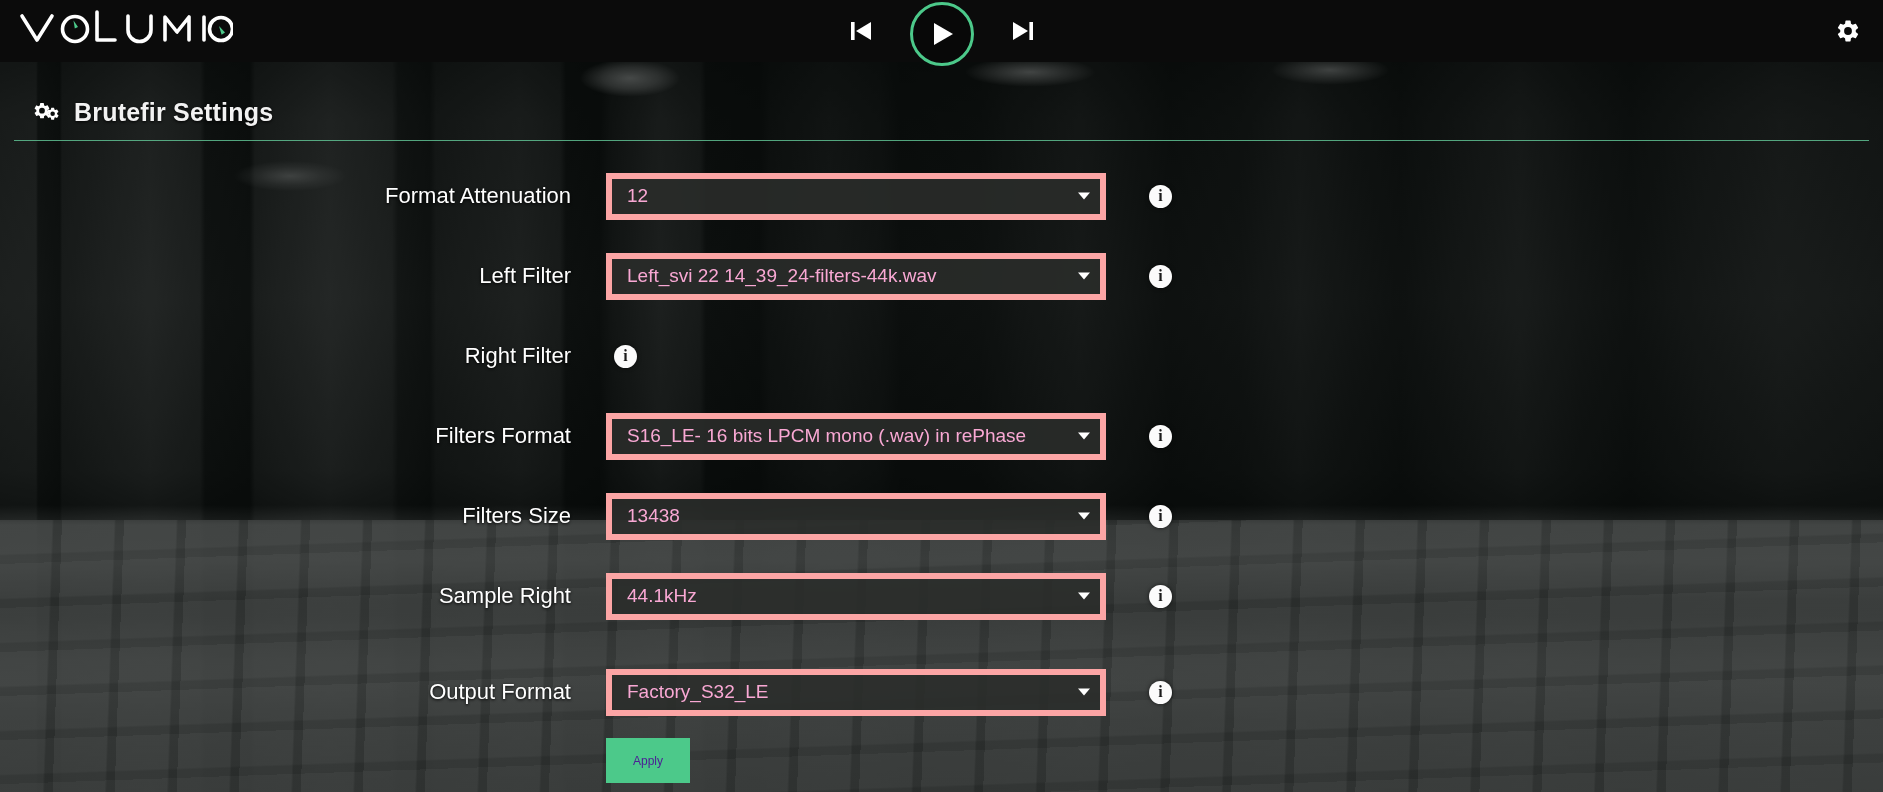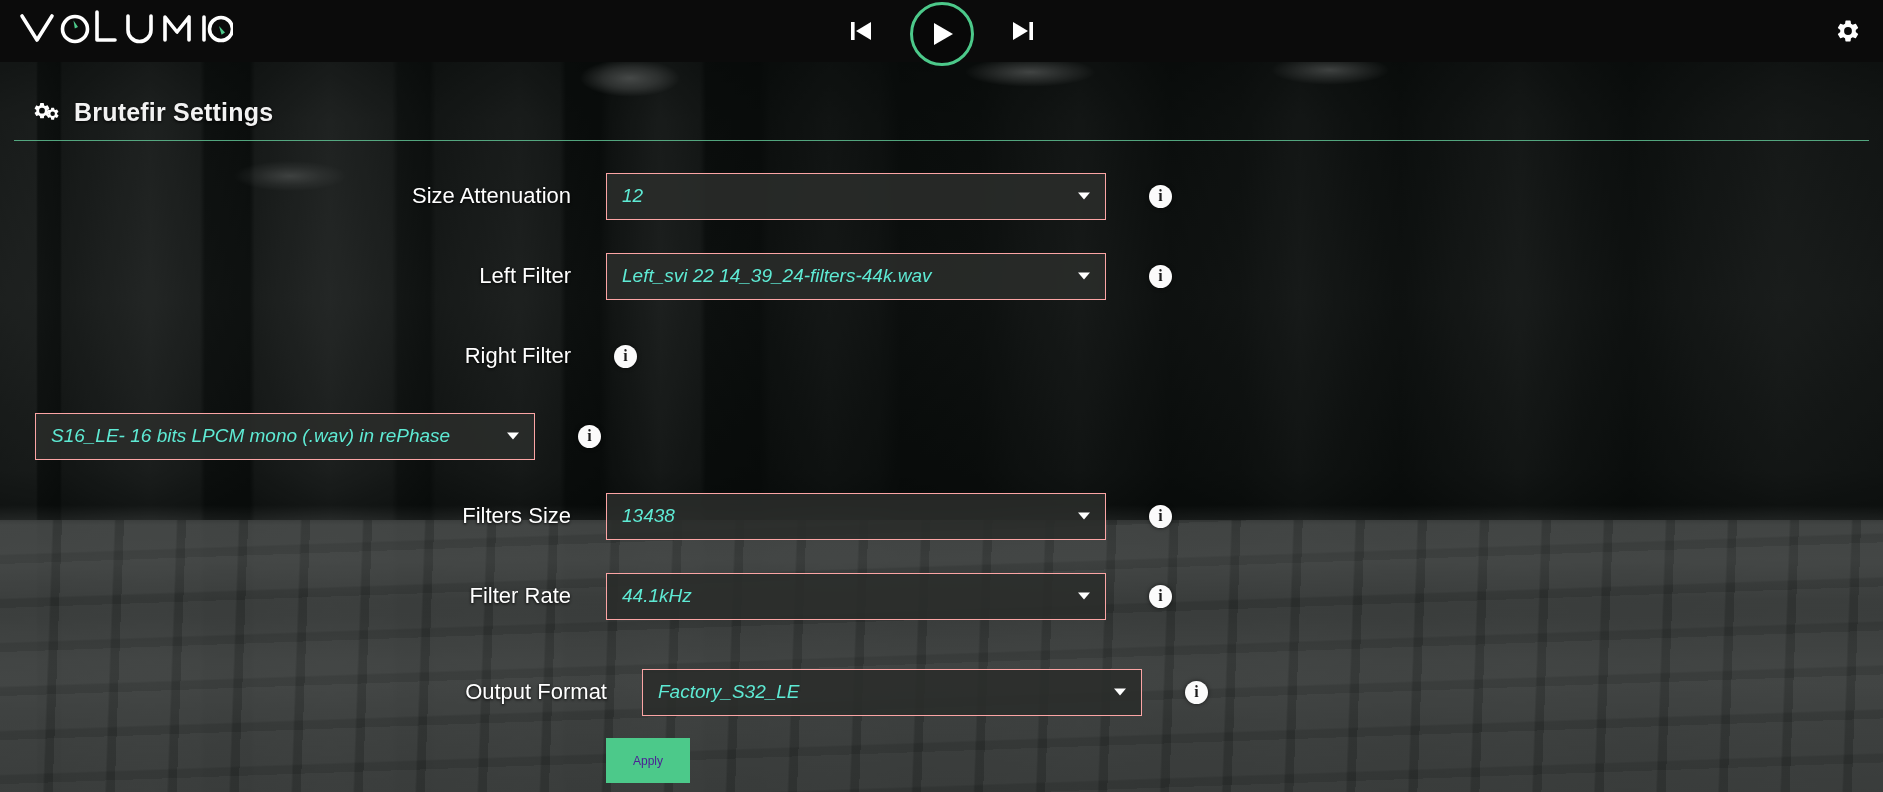--- a/index.html
+++ b/index.html
@@ -166,21 +166,21 @@
     position: absolute;
     left: 0; top: 156px;
     width: 1883px;
     z-index: 20;
   }
   .row {
     display: flex;
     align-items: center;
     height: 80px;
   }
-  .row.gap-before { margin-top: 16px; padding-left: 36px; }
+  .row.gap-before { margin-top: 16px; }
 
   .row .label {
     width: 571px;
     text-align: right;
     padding-right: 0;
     color: #ffffff;
     font-size: 22px;
     font-weight: 400;
     text-shadow: 0 1px 3px rgba(0,0,0,.95);
     white-space: nowrap;
@@ -188,31 +188,30 @@
 
   .select-wrap {
     position: relative;
     margin-left: 35px;
     width: 500px;
     height: 47px;
   }
   .select-box {
     width: 100%; height: 100%;
     background: rgba(42,44,42,.88);
-    border: 1px solid #fca5a5;
-    color: #5eead4;
+    border: 6px solid #fca5a5;
+    color: #f9a8d4;
     font-size: 19px;
     font-family: "Liberation Sans", sans-serif;
     display: flex;
     align-items: center;
     padding: 0 40px 0 15px;
     cursor: pointer;
     white-space: nowrap;
     overflow: hidden;
-    font-style: italic;
   }
   .caret {
     position: absolute;
     right: 16px; top: 50%;
     transform: translateY(-50%);
     width: 0; height: 0;
     border-left: 6px solid transparent;
     border-right: 6px solid transparent;
     border-top: 7px solid #ffffff;
     pointer-events: none;
@@ -316,21 +315,21 @@
       </svg>
     </span>
     <span class="page-title">Brutefir Settings</span>
   </div>
 </div>
 <div class="hr-green"></div>
 
 <div class="form">
 
   <div class="row">
-    <div class="label">Size Attenuation</div>
+    <div class="label">Format Attenuation</div>
     <div class="select-wrap">
       <div class="select-box">12</div>
       <div class="caret"></div>
     </div>
     <div class="info-icon">i</div>
   </div>
 
   <div class="row">
     <div class="label">Left Filter</div>
     <div class="select-wrap">
@@ -339,38 +338,39 @@
     </div>
     <div class="info-icon">i</div>
   </div>
 
   <div class="row">
     <div class="label">Right Filter</div>
     <div class="info-icon">i</div>
   </div>
 
   <div class="row">
+    <div class="label">Filters Format</div>
     <div class="select-wrap">
       <div class="select-box">S16_LE- 16 bits LPCM mono (.wav) in rePhase</div>
       <div class="caret"></div>
     </div>
     <div class="info-icon">i</div>
   </div>
 
   <div class="row">
     <div class="label">Filters Size</div>
     <div class="select-wrap">
       <div class="select-box">13438</div>
       <div class="caret"></div>
     </div>
     <div class="info-icon">i</div>
   </div>
 
   <div class="row">
-    <div class="label">Filter Rate</div>
+    <div class="label">Sample Right</div>
     <div class="select-wrap">
       <div class="select-box">44.1kHz</div>
       <div class="caret"></div>
     </div>
     <div class="info-icon">i</div>
   </div>
 
   <div class="row gap-before">
     <div class="label">Output Format</div>
     <div class="select-wrap">

